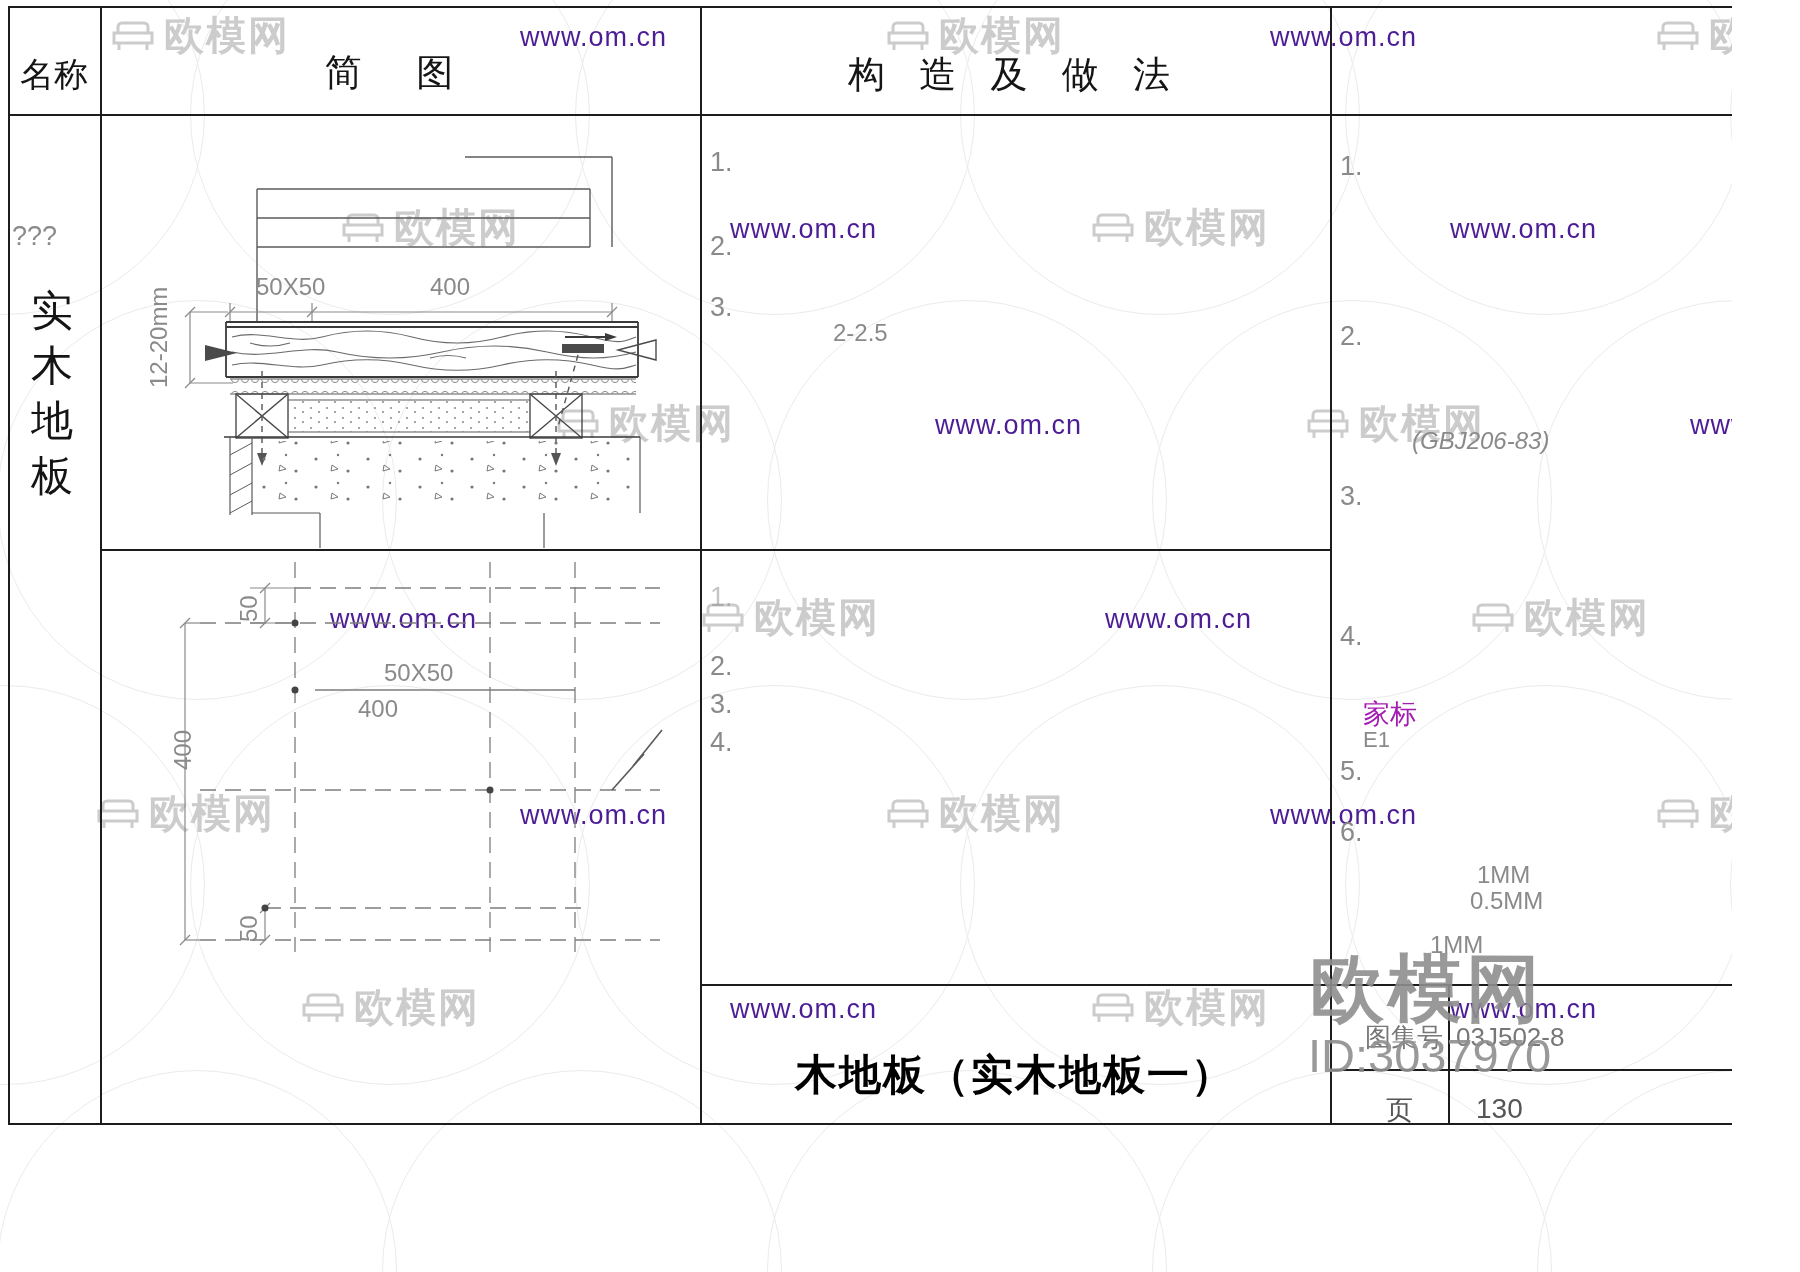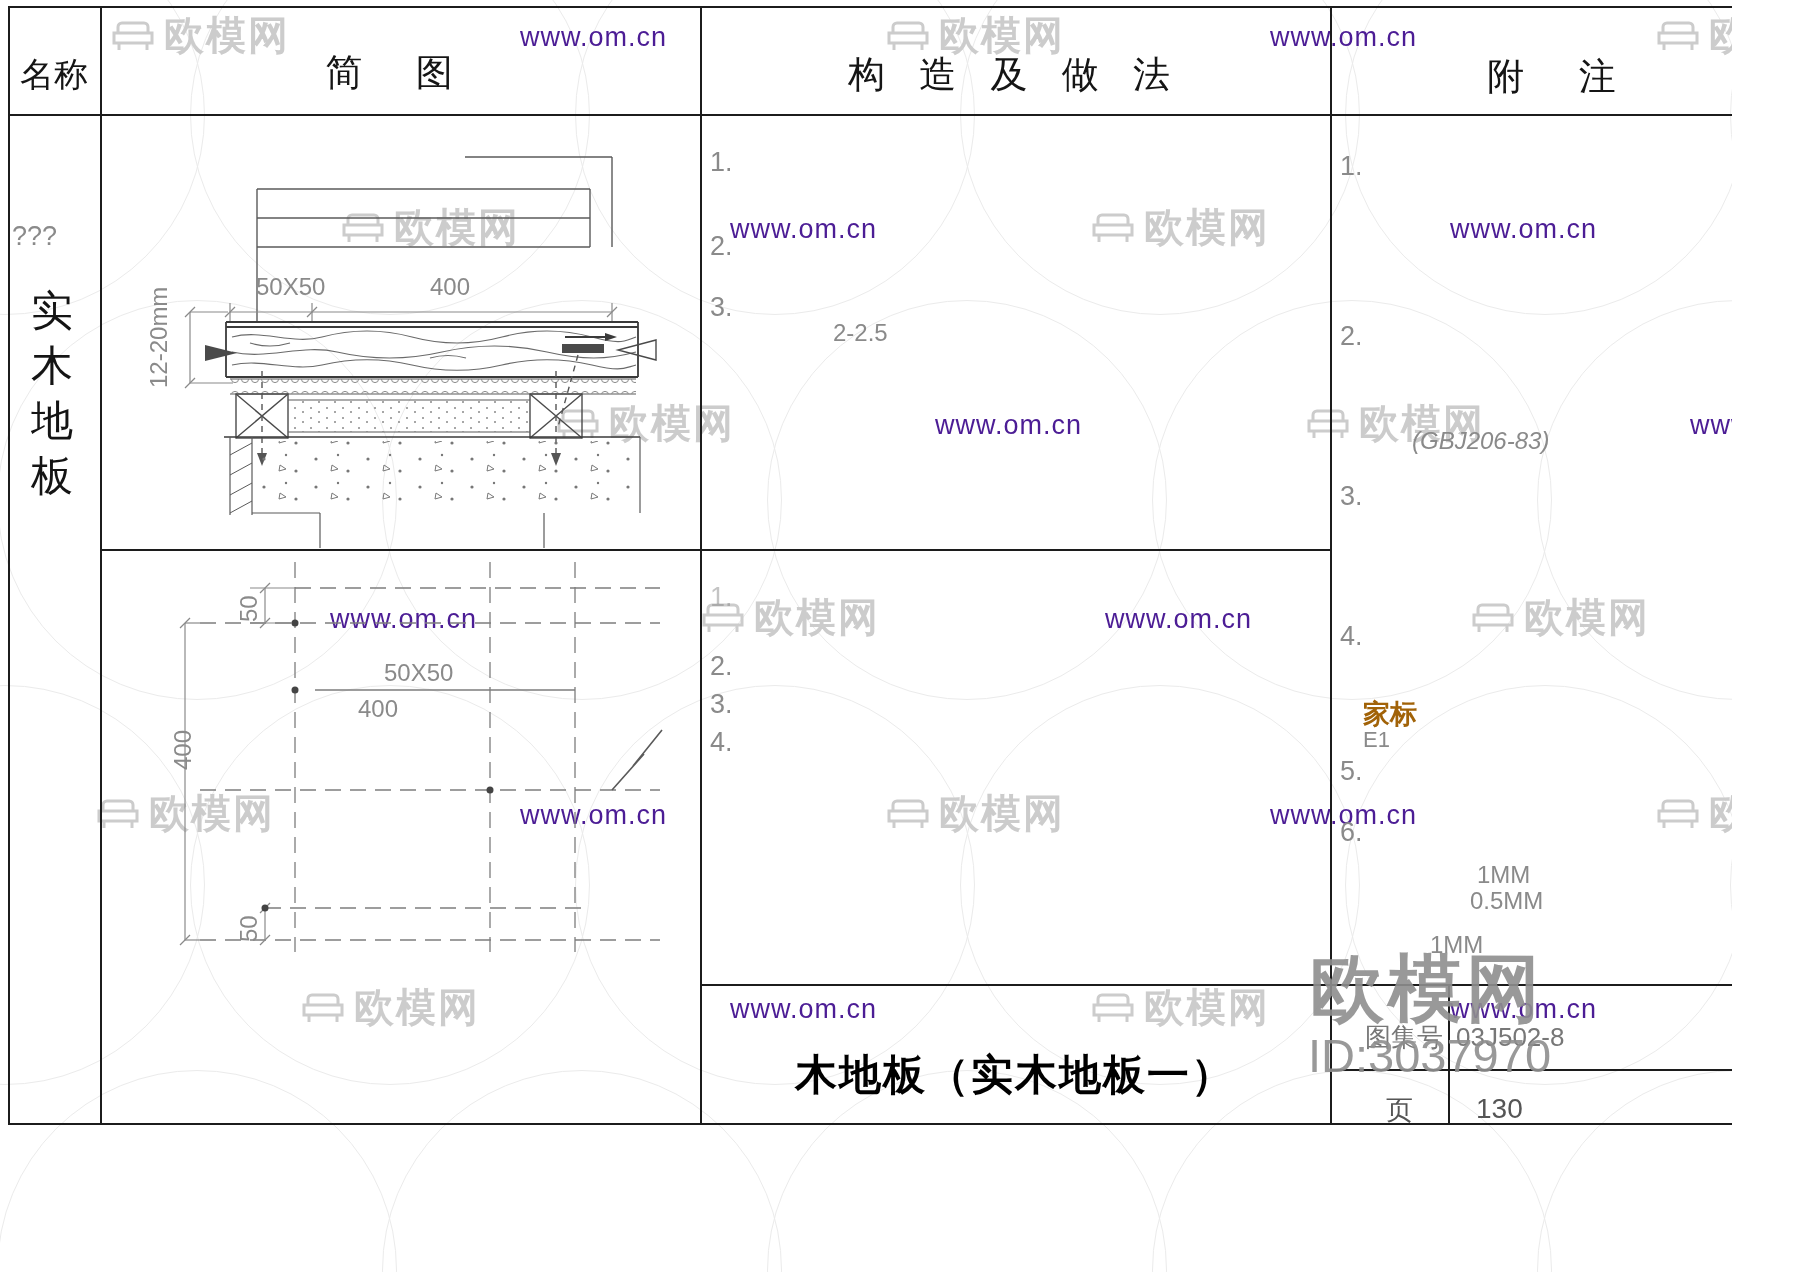--- a/index.html
+++ b/index.html
@@ -232,23 +232,22 @@
   <div class="hline" style="left:8px;top:114px;width:1787px;"></div>
   <div class="vline" style="left:100px;top:6px;height:1119px;"></div>
   <div class="vline" style="left:700px;top:6px;height:1119px;"></div>
   <div class="vline" style="left:1330px;top:6px;height:1119px;"></div>
   <div class="hline" style="left:100px;top:549px;width:1232px;"></div>
   <div class="hline" style="left:700px;top:984px;width:1095px;"></div>
   <div class="hline" style="left:1330px;top:1069px;width:465px;"></div>
   <div class="vline" style="left:1448px;top:984px;height:141px;"></div>
 
   <div class="hdr" style="left:8px;top:52px;width:92px;font-size:34px;">名称</div>
-  <div class="hdr" style="left:100px;top:48px;width:600px;letter-spacing:22px;font-family:Liberation Serif, serif;">简  图</div>
+  <div class="hdr" style="left:100px;top:48px;width:600px;letter-spacing:22px;">简  图</div>
   <div class="hdr" style="left:700px;top:50px;width:630px;letter-spacing:12px;">构 造 及 做 法</div>
-  <div class="hdr" style="left:1330px;top:52px;width:465px;letter-spacing:22px;">附  注</div>
 
   <div class="cad" style="left:12px;top:222px;font-size:27px;">???</div>
   <div class="vchar" style="top:283px;">实</div>
   <div class="vchar" style="top:338px;">木</div>
   <div class="vchar" style="top:393px;">地</div>
   <div class="vchar" style="top:448px;">板</div>
 
   <svg class="draw" style="left:100px;top:115px;" width="600" height="435" viewBox="0 0 600 435">
     <defs>
       <pattern id="circrow" width="10" height="16" patternUnits="userSpaceOnUse">
@@ -430,21 +429,21 @@
   <div class="cad num" style="left:710px;top:690px;">3.</div>
   <div class="cad num" style="left:710px;top:728px;">4.</div>
 
   <div class="cad num" style="left:1340px;top:152px;">1.</div>
   <div class="cad num" style="left:1340px;top:322px;">2.</div>
   <div class="cad num" style="left:1340px;top:482px;">3.</div>
   <div class="cad num" style="left:1340px;top:622px;">4.</div>
   <div class="cad num" style="left:1340px;top:757px;">5.</div>
   <div class="cad num" style="left:1340px;top:818px;">6.</div>
   <div class="cad" style="left:1412px;top:428px;font-style:italic;">(GBJ206-83)</div>
-  <div class="cad" style="left:1363px;top:700px;font-size:27px;color:#a16207;font-weight:bold;">家标</div>
+  <div class="cad" style="left:1363px;top:700px;font-size:27px;color:#a21caf;">家标</div>
   <div class="cad" style="left:1363px;top:728px;font-size:22px;">E1</div>
   <div class="cad" style="left:1477px;top:862px;">1MM</div>
   <div class="cad" style="left:1470px;top:888px;">0.5MM</div>
   <div class="cad" style="left:1430px;top:932px;">1MM</div>
 
   <div class="title">木地板（实木地板一）</div>
   <div class="cad" style="left:1365px;top:1024px;font-size:26px;color:#777;">图集号</div>
   <div class="cad" style="left:1456px;top:1024px;font-size:26px;color:#777;">03J502-8</div>
   <div class="cad" style="left:1386px;top:1096px;font-size:27px;color:#555;">页</div>
   <div class="cad" style="left:1476px;top:1094px;font-size:28px;color:#555;">130</div>

